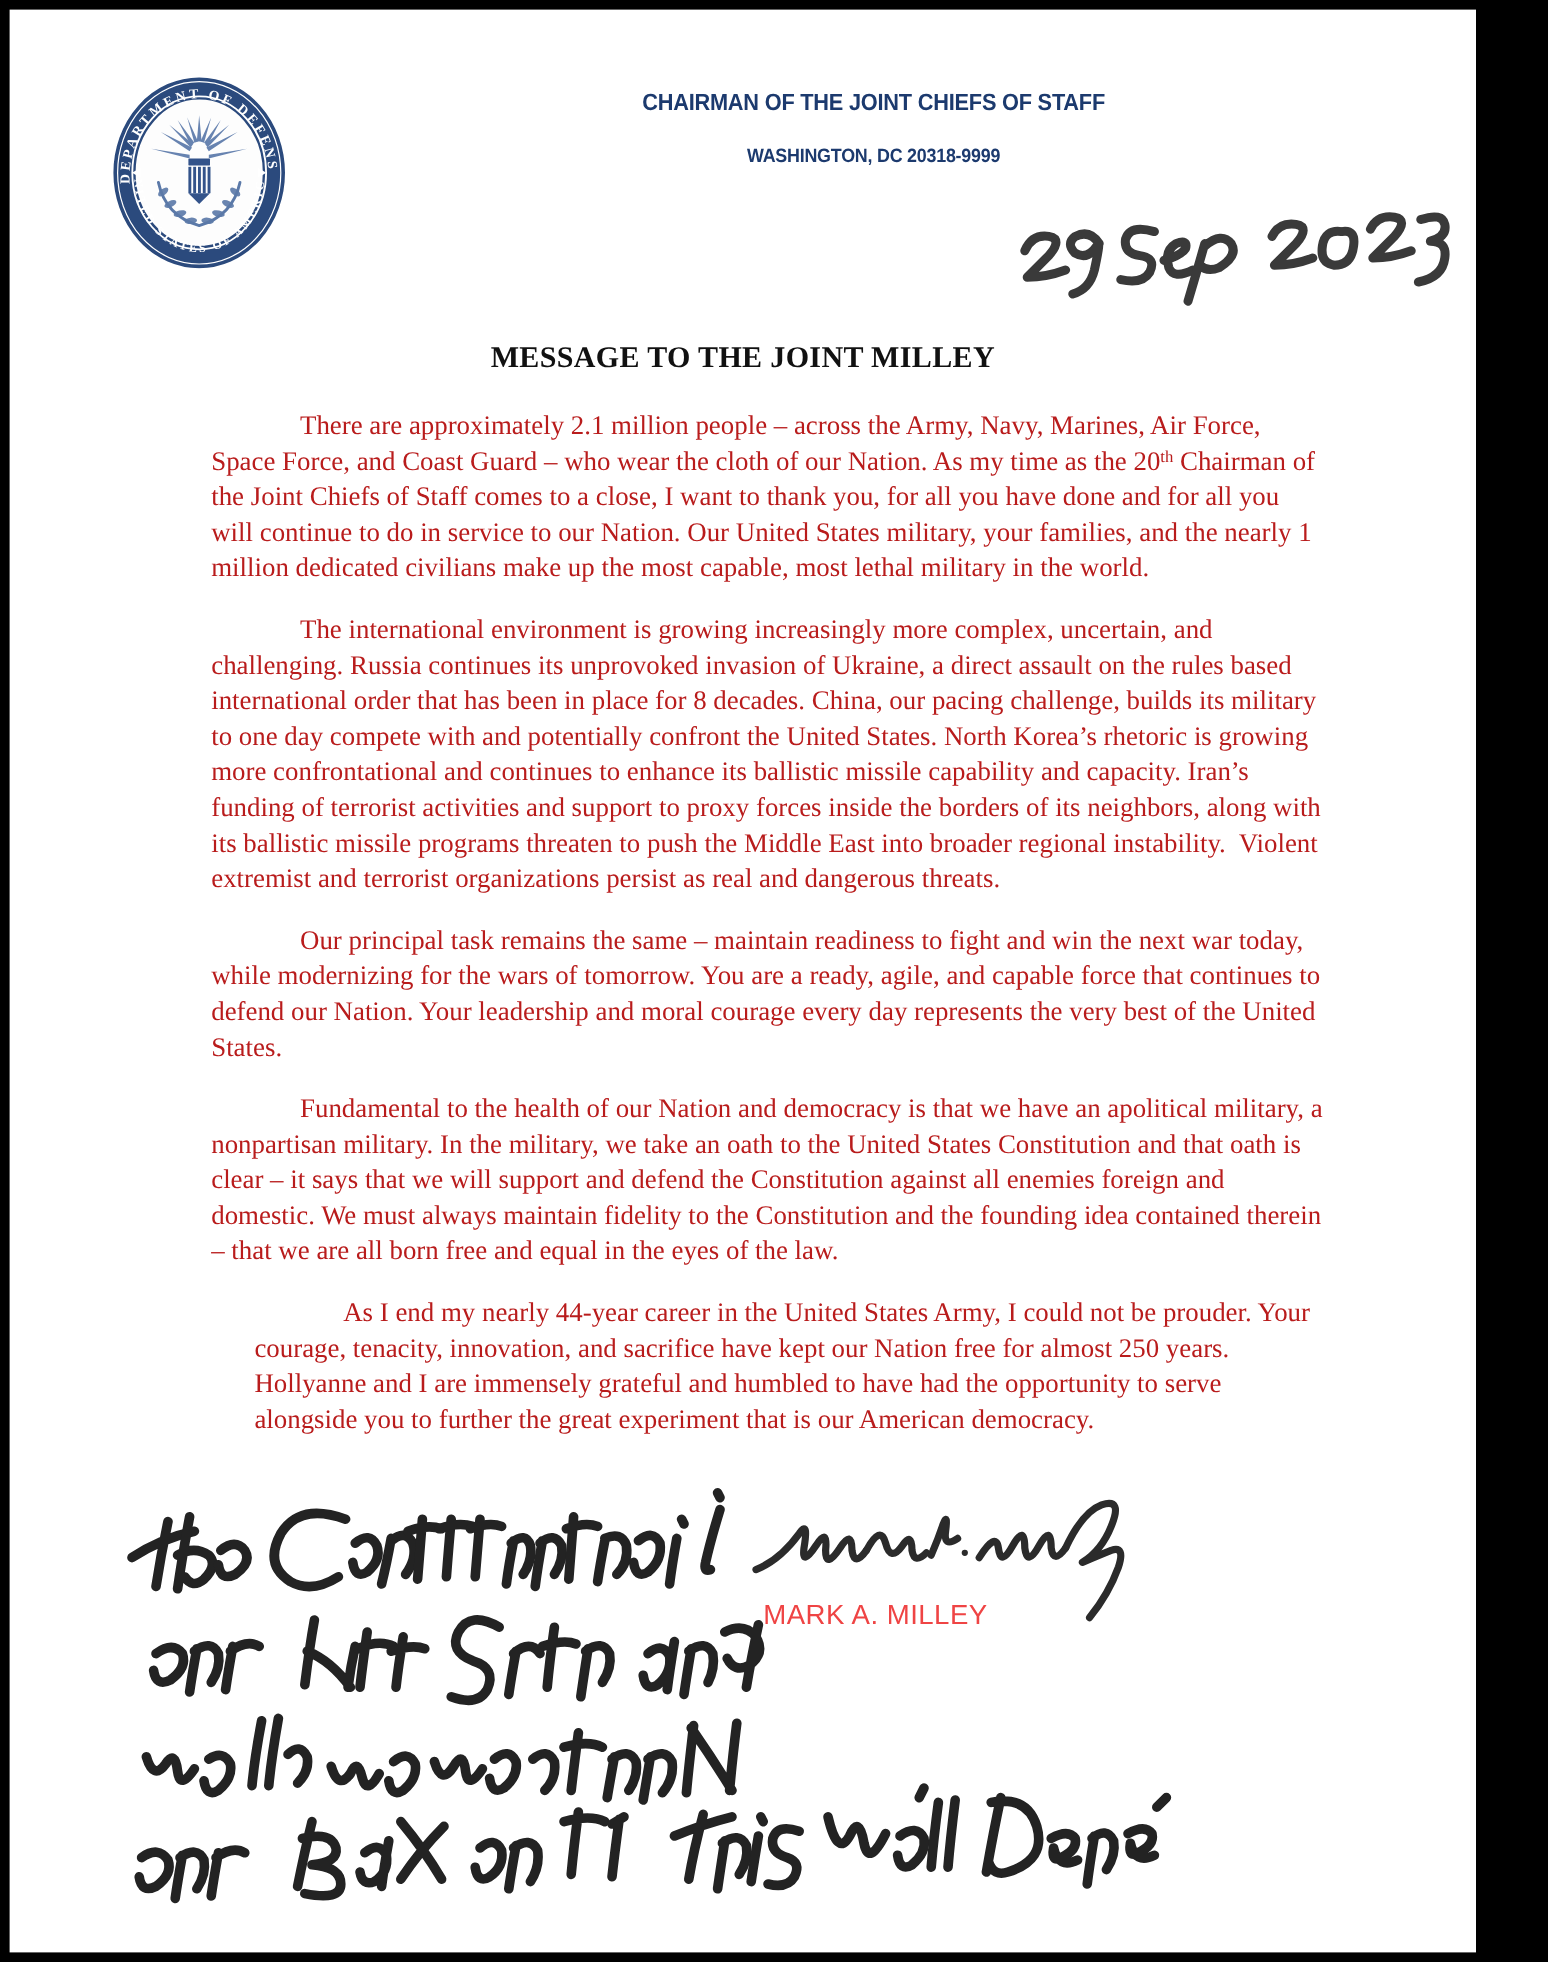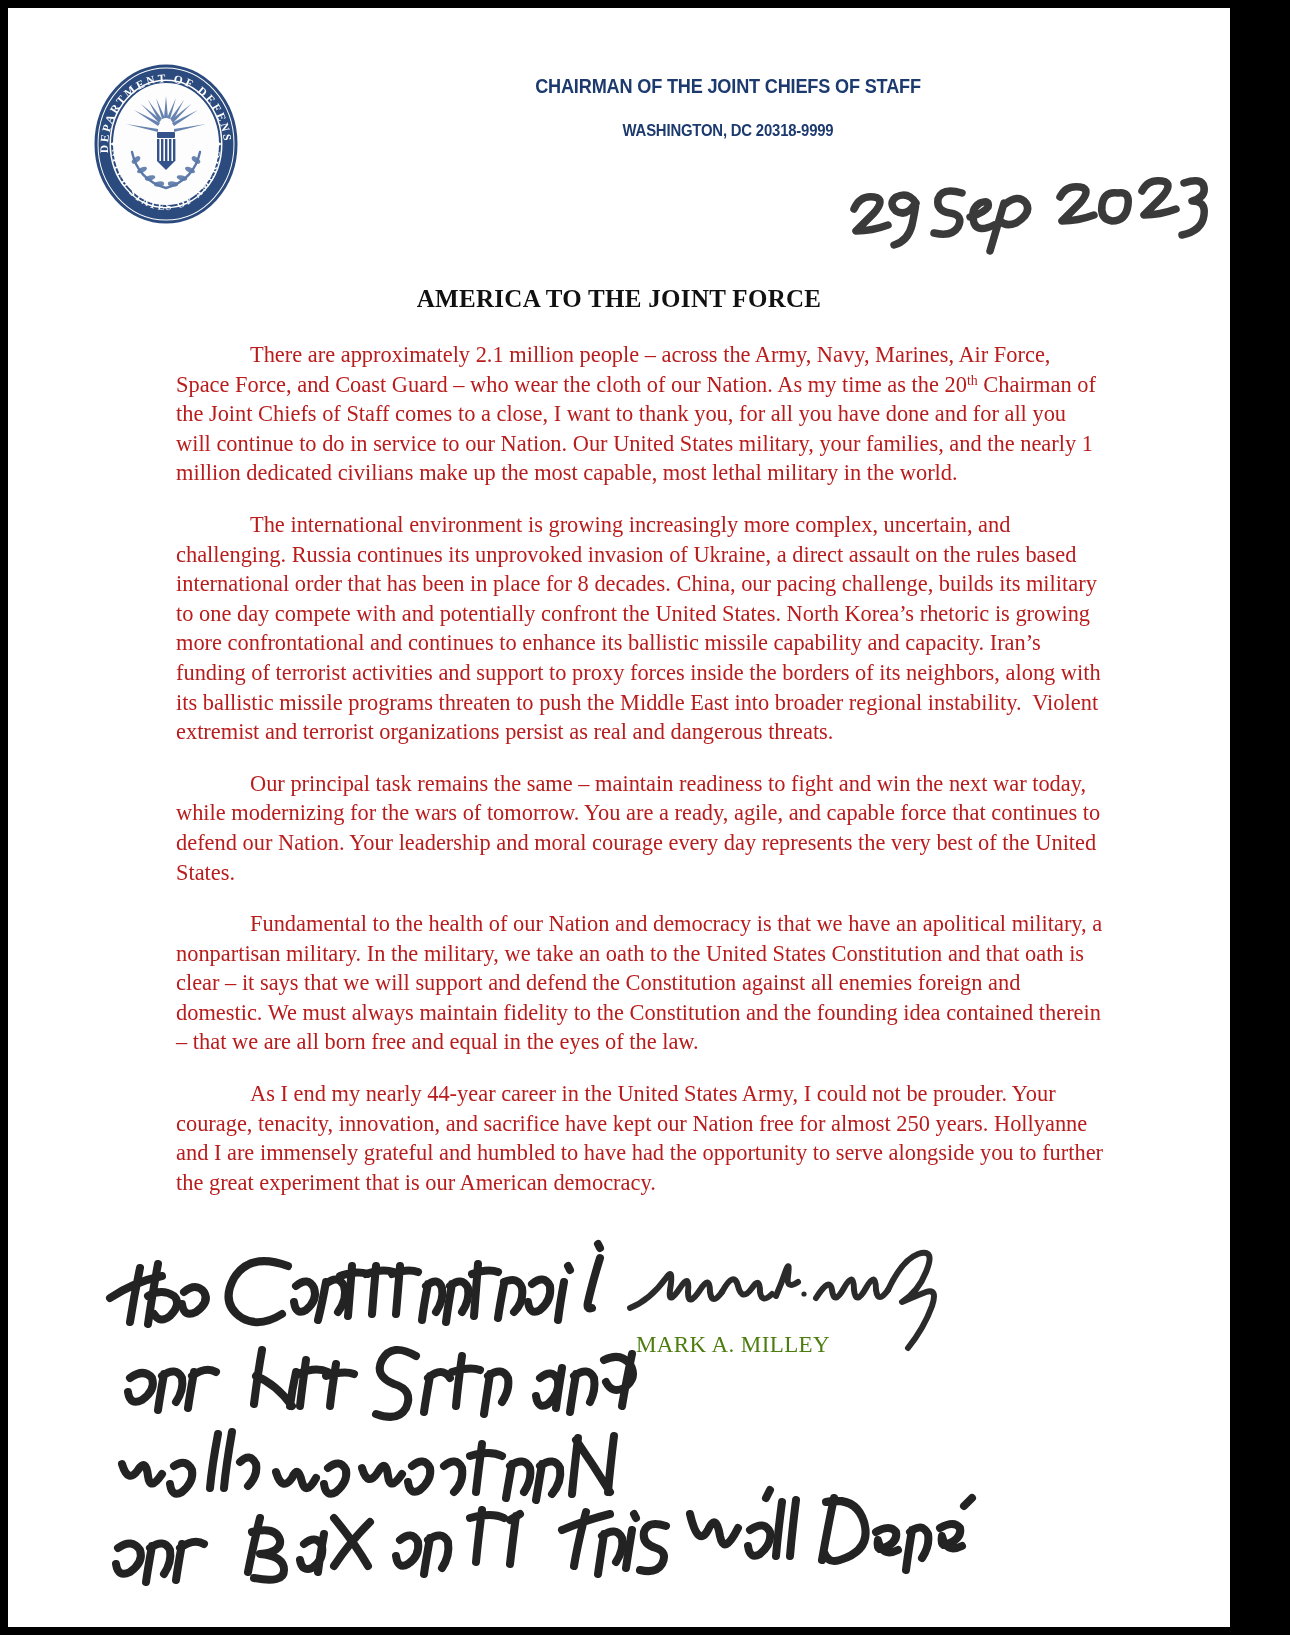--- a/index.html
+++ b/index.html
@@ -117,21 +117,21 @@
     font-family: "Liberation Serif", serif;
     font-size: 22.4px;
     line-height: 29.6px;
     color: #b91c1c;
     text-align: left;
   }
   .body-text p {
     margin: 0 0 22px 0;
     text-indent: 74px;
   }
-  .body-text p:last-child { margin-bottom: 0; }
+  .body-text p:last-child { margin-bottom: 0; margin-left: 36px; }
   .body-text sup {
     font-size: 0.62em;
     vertical-align: 0.52em;
     line-height: 0;
   }
 
   
   .sig-block {
     position: absolute;
     left: 628px;
@@ -142,24 +142,24 @@
     position: absolute;
     left: -10px;
     top: -48px;
     width: 330px;
     height: 120px;
     pointer-events: none;
   }
   .sig-mark svg { display: block; overflow: visible; }
   .sig-name {
     position: relative;
-    font-family: Liberation Serif, serif;
+    font-family: Liberation Sans, sans-serif;
     font-size: 23px;
     letter-spacing: 0.4px;
-    color: #4d7c0f;
+    color: #ef4444;
     margin-top: 54px;
   }
   .sig-rank, .sig-role {
     font-family: "Liberation Serif", serif;
     font-size: 21.5px;
     color: #111111;
     margin-top: 3px;
   }
 
   
@@ -264,21 +264,21 @@
             <path d="M272 40 Q258 38 256 52 Q254 66 266 68 Q280 68 282 52 Q284 38 272 40"></path>
 
             <path d="M296 38 Q302 26 316 28 Q328 30 316 44 Q306 54 298 62 Q314 62 330 56"></path>
 
             <path d="M338 30 Q356 24 358 34 Q360 44 346 48 Q360 48 358 62 Q356 78 336 82"></path>
           </g>
         </svg>
       </div>
     </div>
 
-    <div class="doc-title">AMERICA TO THE JOINT FORCE</div>
+    <div class="doc-title">MESSAGE TO THE JOINT MILLEY</div>
 
     <div class="body-text">
       <p>There are approximately 2.1 million people – across the Army, Navy, Marines, Air Force, Space Force, and Coast Guard – who wear the cloth of our Nation. As my time as the 20<sup>th</sup> Chairman of the Joint Chiefs of Staff comes to a close, I want to thank you, for all you have done and for all you will continue to do in service to our Nation. Our United States military, your families, and the nearly 1 million dedicated civilians make up the most capable, most lethal military in the world.</p>
       <p>The international environment is growing increasingly more complex, uncertain, and challenging. Russia continues its unprovoked invasion of Ukraine, a direct assault on the rules based international order that has been in place for 8 decades. China, our pacing challenge, builds its military to one day compete with and potentially confront the United States. North Korea’s rhetoric is growing more confrontational and continues to enhance its ballistic missile capability and capacity. Iran’s funding of terrorist activities and support to proxy forces inside the borders of its neighbors, along with its ballistic missile programs threaten to push the Middle East into broader regional instability.&nbsp; Violent extremist and terrorist organizations persist as real and dangerous threats.</p>
       <p>Our principal task remains the same – maintain readiness to fight and win the next war today, while modernizing for the wars of tomorrow. You are a ready, agile, and capable force that continues to defend our Nation. Your leadership and moral courage every day represents the very best of the United States.</p>
       <p>Fundamental to the health of our Nation and democracy is that we have an apolitical military, a nonpartisan military. In the military, we take an oath to the United States Constitution and that oath is clear – it says that we will support and defend the Constitution against all enemies foreign and domestic. We must always maintain fidelity to the Constitution and the founding idea contained therein – that we are all born free and equal in the eyes of the law.</p>
       <p>As I end my nearly 44-year career in the United States Army, I could not be prouder. Your courage, tenacity, innovation, and sacrifice have kept our Nation free for almost 250 years. Hollyanne and I are immensely grateful and humbled to have had the opportunity to serve alongside you to further the great experiment that is our American democracy.</p>
     </div>
 
     <div class="sig-block">

